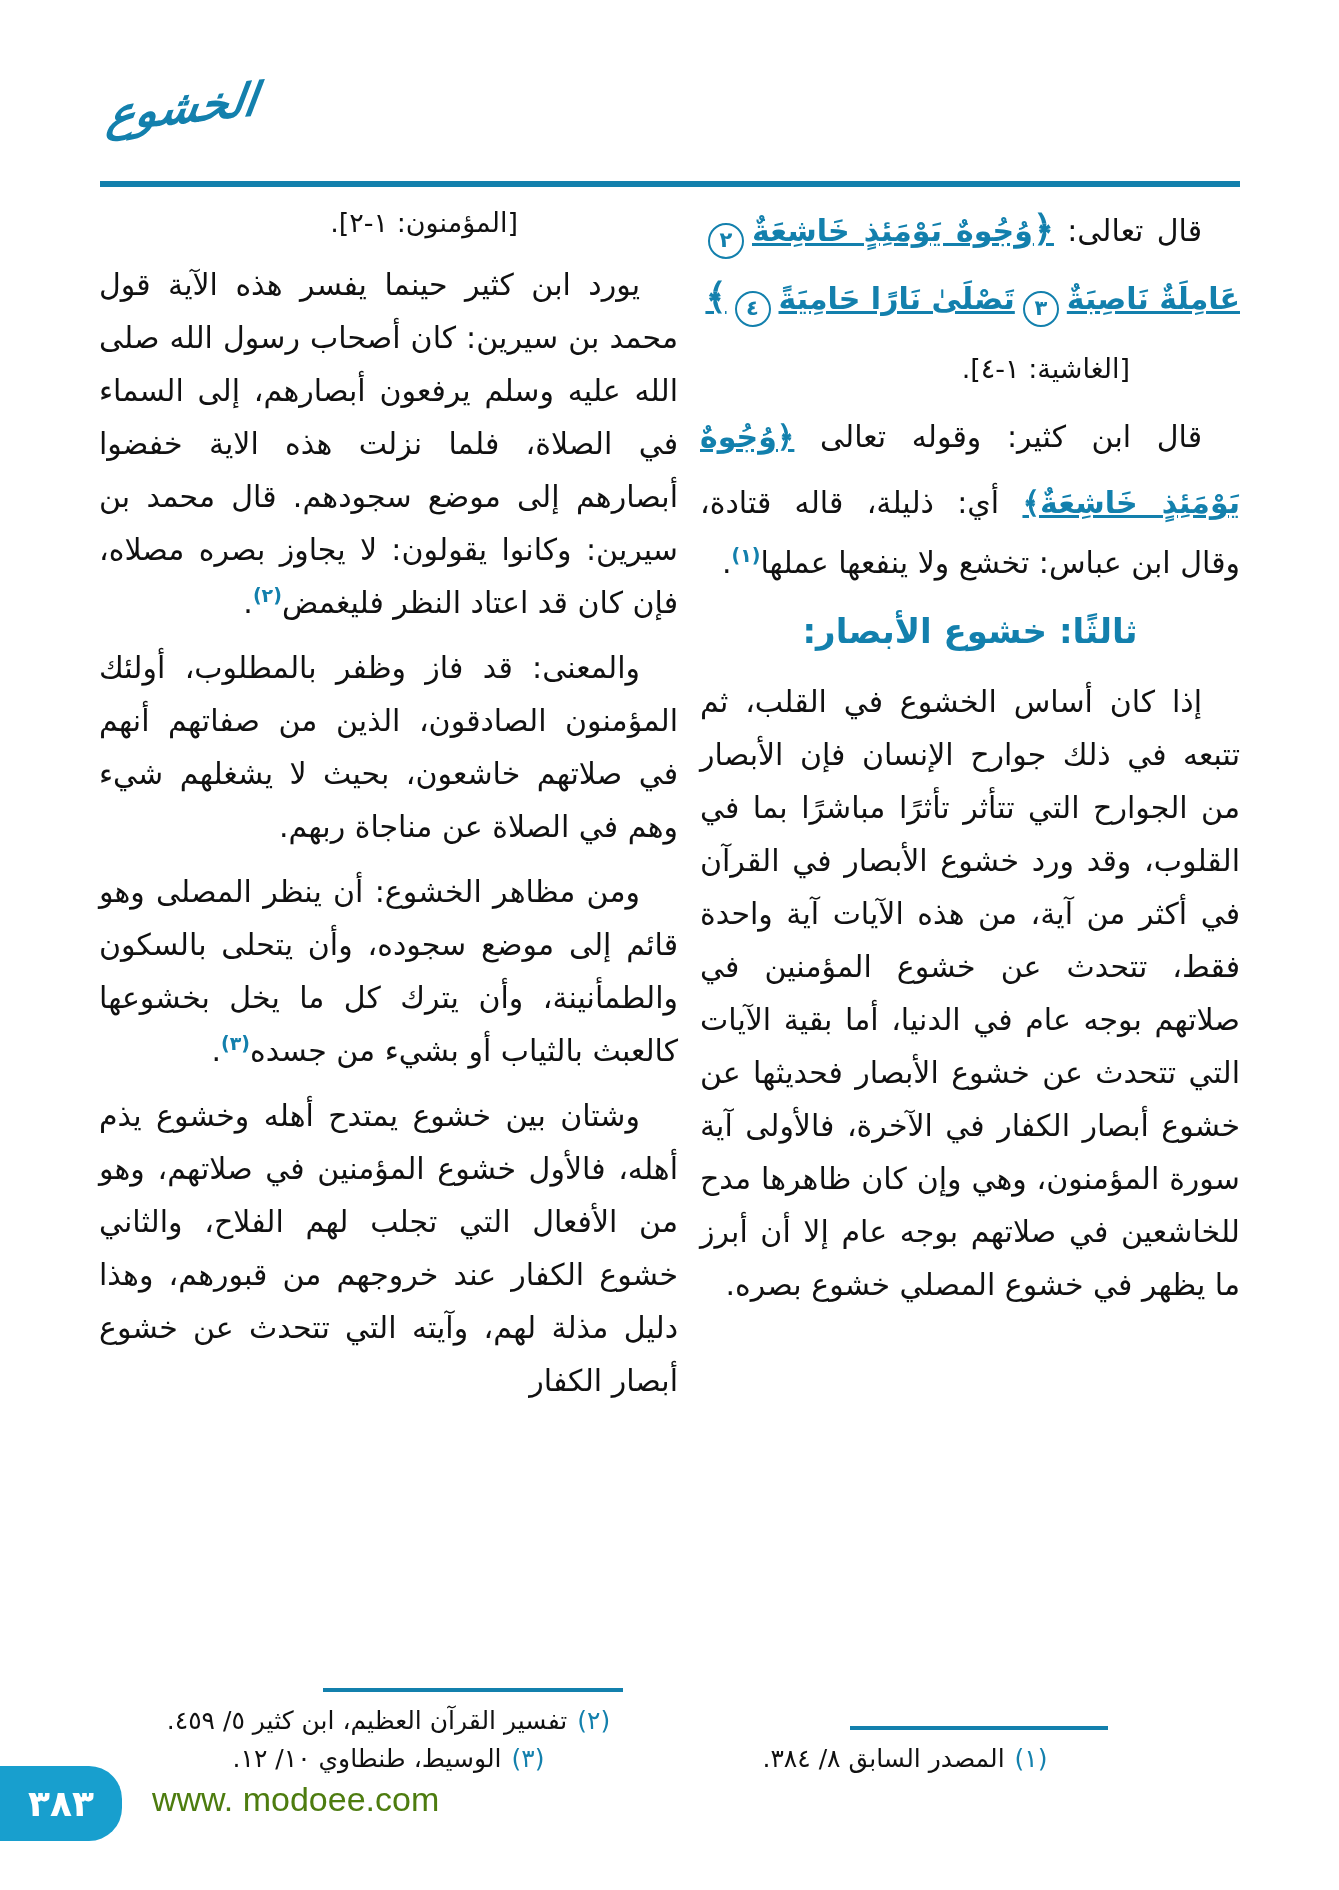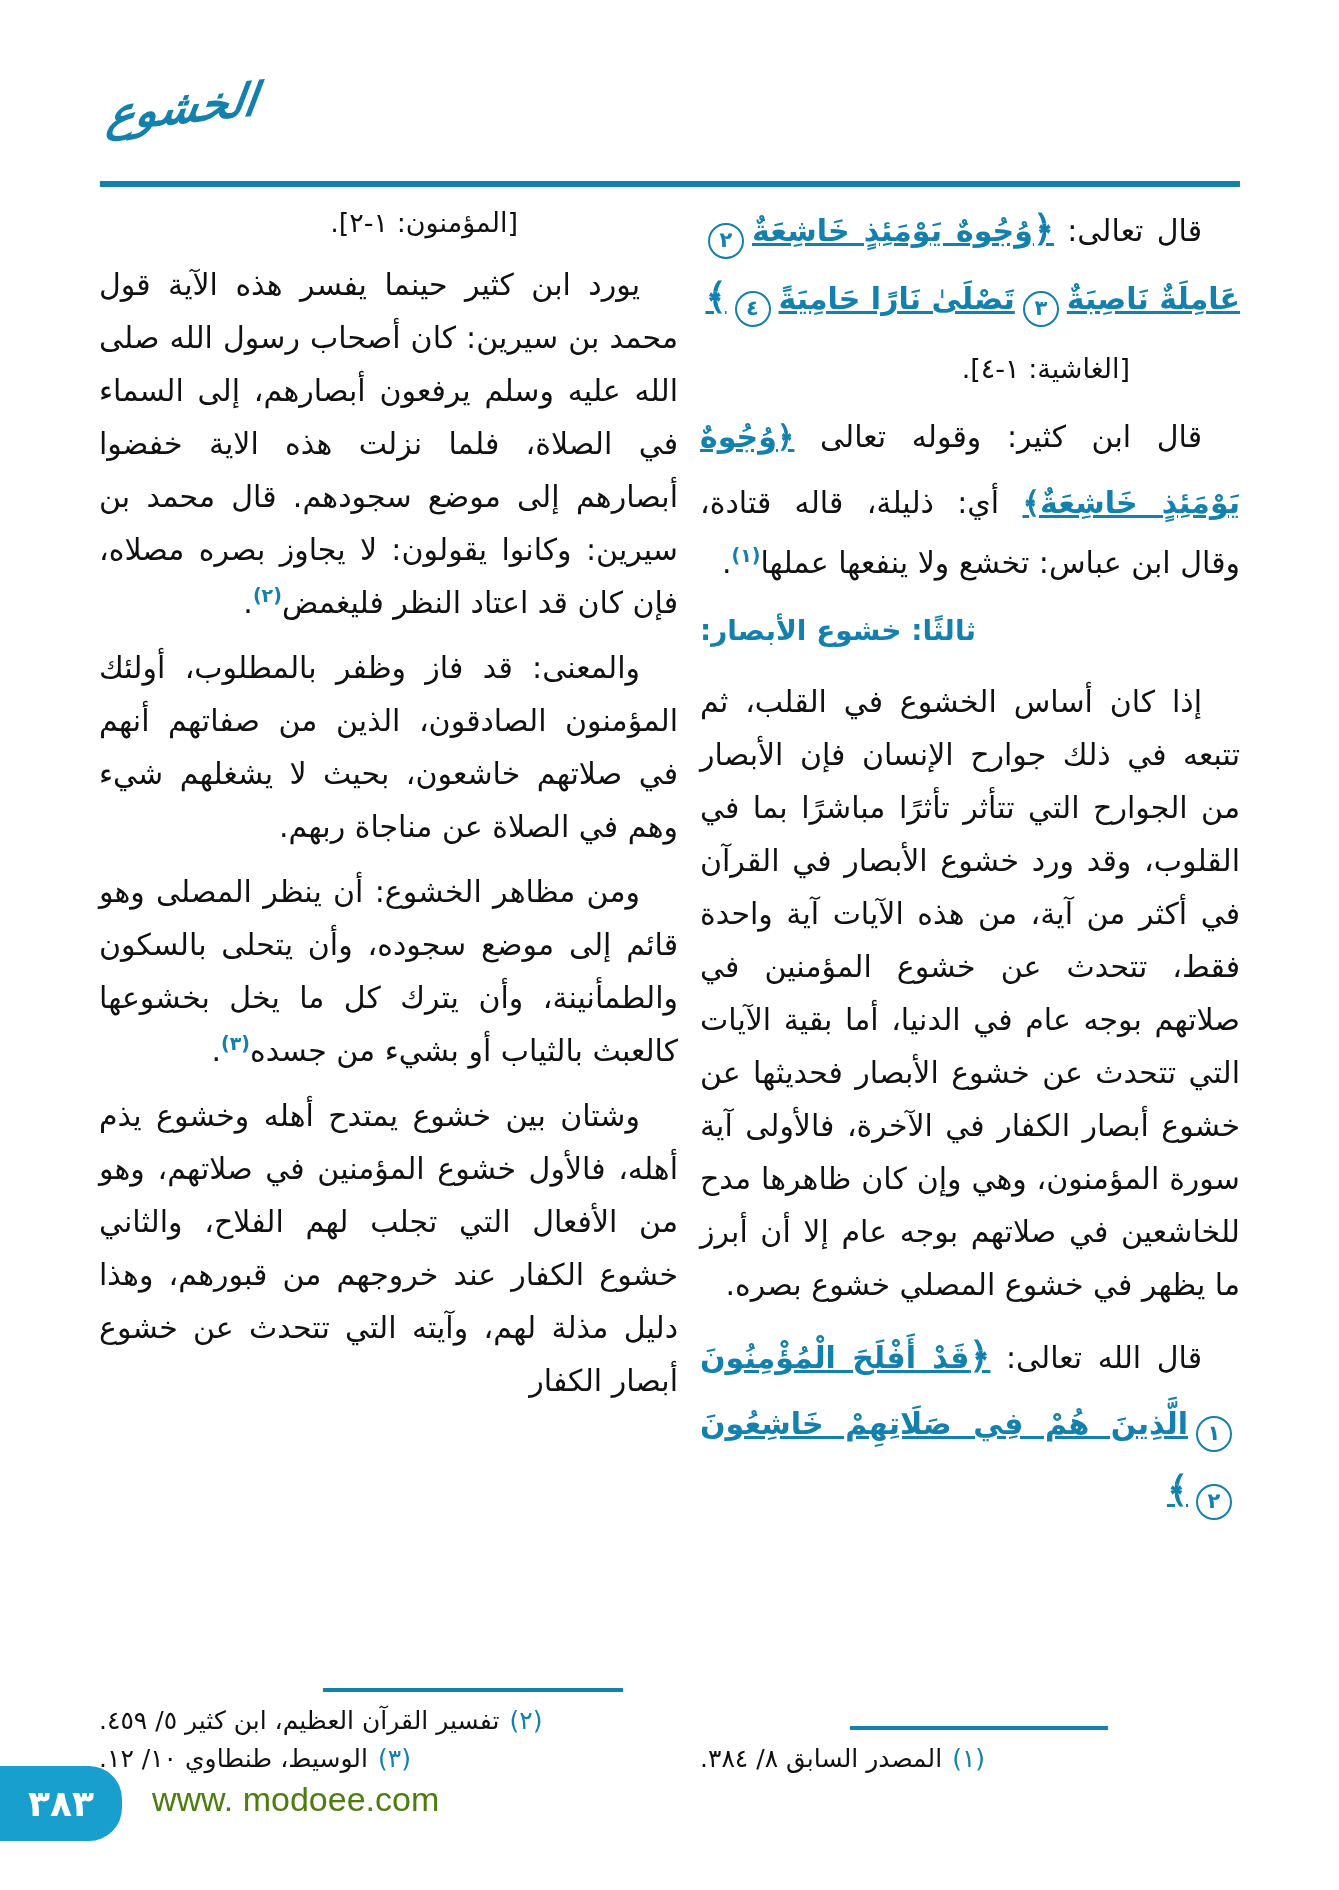--- a/index.html
+++ b/index.html
@@ -26,42 +26,42 @@
   .col-right{width:540px;}
   .col-left{width:579px;}
   p{margin:0 0 12px 0;font-size:30px;line-height:53px;}
   .indent{text-indent:38px;}
   .cite{
     font-size:27px;line-height:50px;padding-right:110px;margin:2px 0 10px 0;
     text-align:right;
   }
   .cite-left{padding-right:160px;}
   .heading{
-    color:#1380ad;font-size:28px;font-weight:bold;line-height:60px;
-    margin:10px 0 14px 0;text-align:left;
+    color:#1380ad;font-size:34px;font-weight:bold;line-height:60px;
+    margin:10px 0 14px 0;text-align:center;
   }
   
   .verse{color:#1380ad;font-weight:bold;line-height:66px;text-decoration:underline;}
   .verse .bracket{font-size:36px;}
   .ayah-num{
     display:inline-block;box-sizing:border-box;width:36px;height:36px;
     border:2px solid #1380ad;border-radius:50%;text-align:center;
     font-size:21px;line-height:31px;margin:0 8px;vertical-align:-6px;
     text-indent:0;
   }
   .fn-ref{
     color:#1380ad;font-size:19px;vertical-align:super;line-height:0;
     font-weight:bold;
   }
   
   .footnote-block{position:absolute;bottom:0;right:0;left:0;}
   .fn-rule{height:4px;background:#1380ad;border:none;margin:0 0 10px 0;}
   .fn-rule-right{width:258px;margin-right:132px;}
   .fn-rule-left{width:300px;margin-right:55px;}
-  .fn-line{font-size:25px;line-height:38px;text-align:left;margin:0;}
+  .fn-line{font-size:25px;line-height:38px;text-align:center;margin:0;}
   .fn-line-right{padding-right:130px;}
   .fn-marker{color:#1380ad;margin-left:10px;}
   
   .page-pill{
     position:absolute;left:0;top:1766px;width:122px;height:75px;
     background:#189fce;border-radius:0 33px 33px 0;color:#ffffff;
     display:flex;align-items:center;justify-content:center;
     font-size:36px;font-weight:bold;
   }
   .site{
@@ -85,23 +85,20 @@
     <p class="cite">[الغاشية: ١-٤].</p>
 
     <p class="indent">
       <span>قال ابن كثير: وقوله تعالى </span><span class="verse">﴿وُجُوهٌ يَوْمَئِذٍ خَاشِعَةٌ﴾</span><span> أي: ذليلة، قاله قتادة، وقال ابن عباس: تخشع ولا ينفعها عملها</span><span class="fn-ref">(١)</span><span>.</span>
     </p>
 
     <div class="heading">ثالثًا: خشوع الأبصار:</div>
 
     <p class="indent">إذا كان أساس الخشوع في القلب، ثم تتبعه في ذلك جوارح الإنسان فإن الأبصار من الجوارح التي تتأثر تأثرًا مباشرًا بما في القلوب، وقد ورد خشوع الأبصار في القرآن في أكثر من آية، من هذه الآيات آية واحدة فقط، تتحدث عن خشوع المؤمنين في صلاتهم بوجه عام في الدنيا، أما بقية الآيات التي تتحدث عن خشوع الأبصار فحديثها عن خشوع أبصار الكفار في الآخرة، فالأولى آية سورة المؤمنون، وهي وإن كان ظاهرها مدح للخاشعين في صلاتهم بوجه عام إلا أن أبرز ما يظهر في خشوع المصلي خشوع بصره.</p>
 
-    <p class="indent">
-      <span>قال الله تعالى: </span><span class="verse"><span class="bracket">﴿</span><span>قَدْ أَفْلَحَ الْمُؤْمِنُونَ</span><span class="ayah-num">١</span><span>الَّذِينَ هُمْ فِي صَلَاتِهِمْ خَاشِعُونَ</span><span class="ayah-num">٢</span><span class="bracket">﴾</span></span>
-    </p>
 
     <div class="footnote-block">
       <hr class="fn-rule fn-rule-right">
       <p class="fn-line fn-line-right">
         <span class="fn-marker">(١)</span><span>المصدر السابق ٨/ ٣٨٤.</span>
       </p>
     </div>
   </div>
 
   <div class="col col-left">

